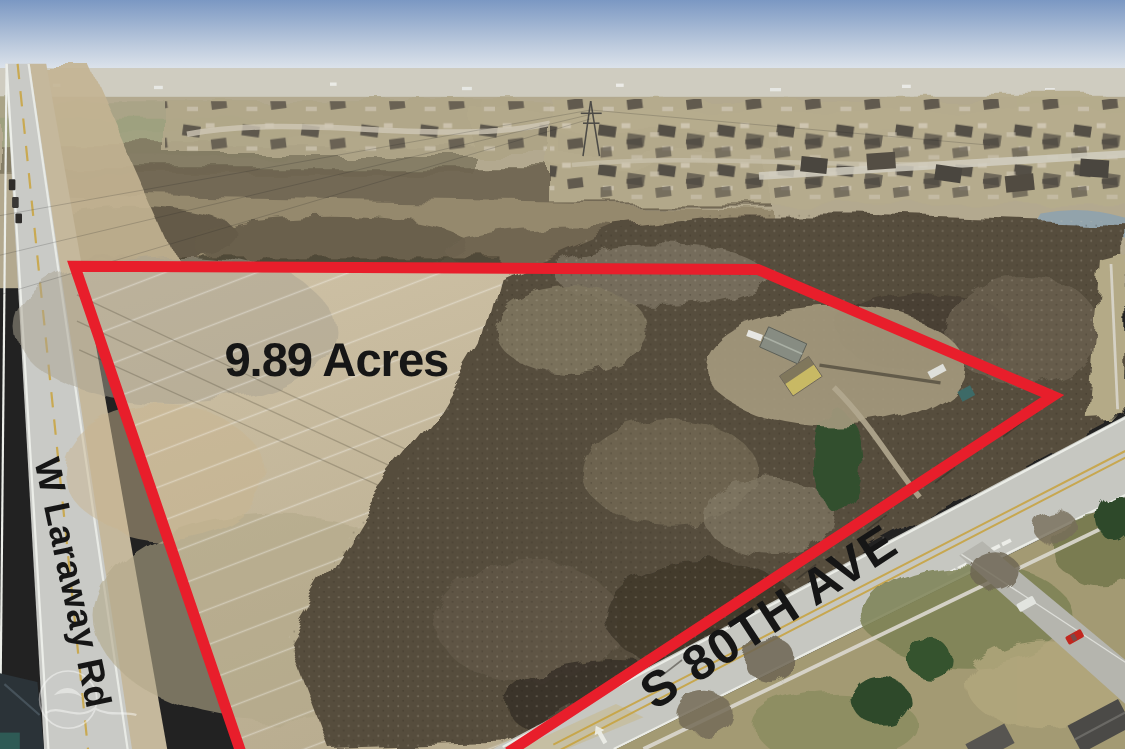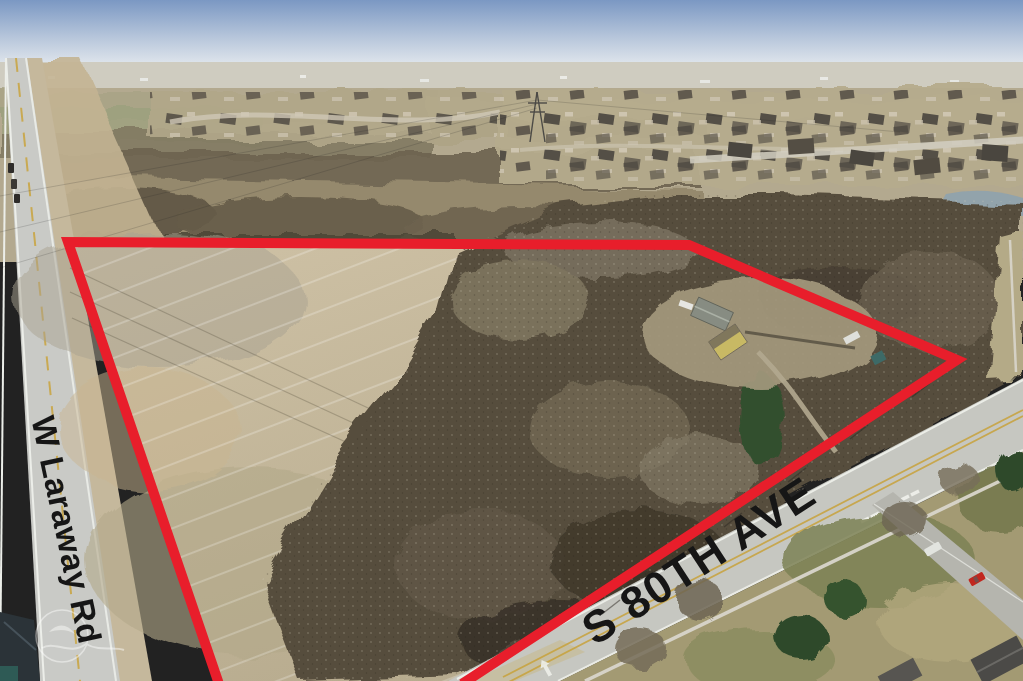--- a/index.html
+++ b/index.html
@@ -265,15 +265,16 @@
 
   <polyline points="219,684 68,242 689,245 957,360 462,684" fill="none" stroke="#e81e2b" stroke-width="10" stroke-linejoin="miter"></polyline>
 
   <g transform="translate(62,636)" opacity="0.45">
     <circle r="26" fill="rgba(255,255,255,0.08)" stroke="#ffffff" stroke-width="1.5"></circle>
     <path d="M-13,-4 C-5,-13 5,-13 13,-2 C6,-7 -4,-7 -13,-4 Z" fill="#ffffff"></path>
     <path d="M-20,12 C-8,4 8,20 24,8 C38,16 52,10 62,14" stroke="#ffffff" stroke-width="2" fill="none"></path>
   </g>
 </svg>
 
+  <div class="overlay-label" id="acreage-label">9.89 Acres</div>
   <div class="overlay-label" id="laraway-label">W Laraway Rd</div>
   <div class="overlay-label" id="s80th-label">S 80TH AVE</div>
 </div>
 
 </body></html>

